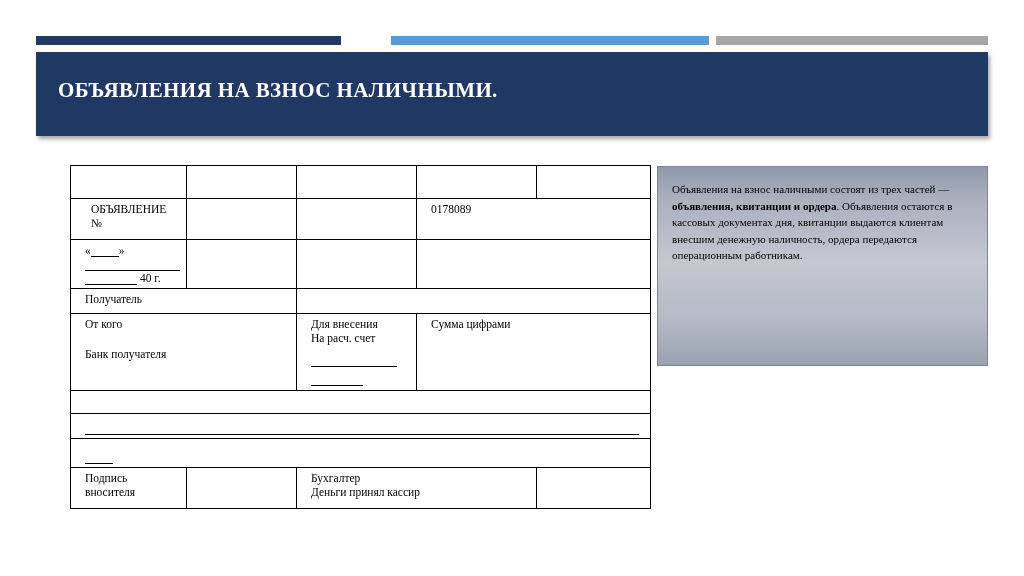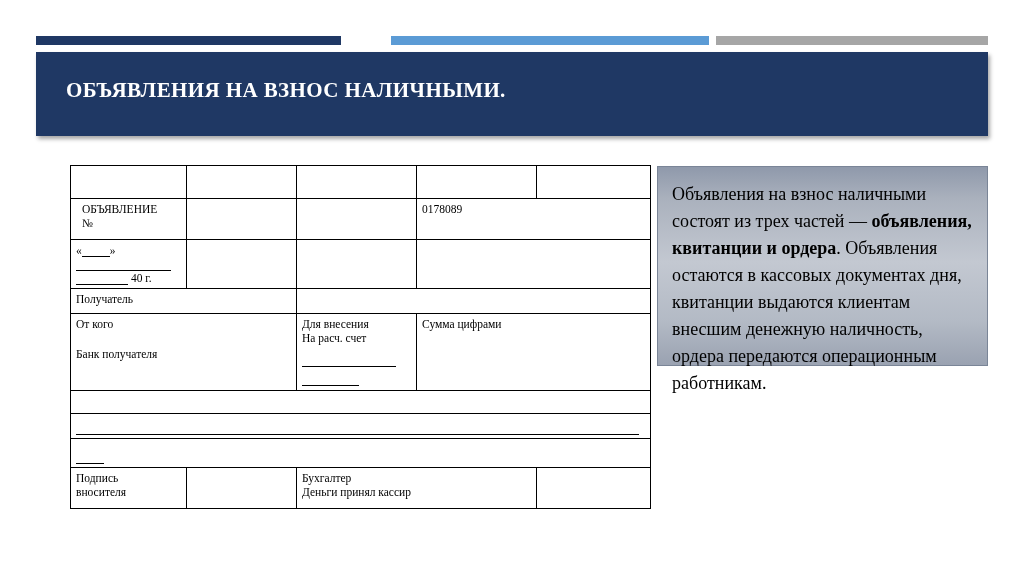--- a/index.html
+++ b/index.html
@@ -44,42 +44,41 @@
   }
   .title-text {
     position: absolute;
     left: 22px;
     top: 26px;
     color: #ffffff;
     font-size: 21px;
     font-weight: bold;
     letter-spacing: 0.4px;
     font-family: "Liberation Serif", serif;
-    margin-left: 8px;
   }
 
   
   .form-wrap {
     position: absolute;
     left: 70px;
     top: 165px;
     width: 580px;
   }
   table.form {
     border-collapse: collapse;
     width: 580px;
     table-layout: fixed;
     font-size: 11.5px;
     font-family: "Liberation Serif", serif;
     color: #000;
   }
   table.form td {
     border: 1px solid #000;
     vertical-align: top;
-    padding: 3px 5px 3px 5px;
+    padding: 3px 5px 3px 14px;
     line-height: 1.22;
     height: 14px;
   }
   td.nb-top    { border-top: none; }
   td.nb-bottom { border-bottom: none; }
   td.noborder  { border: none; }
 
   .cell-line { display: block; }
   .indent    { padding-left: 6px; }
   .u-line-md {
@@ -116,21 +115,21 @@
     left: 657px;
     top: 166px;
     width: 331px;
     height: 200px;
     background: linear-gradient(180deg, #8f99ab 0%, #aab1bd 16%, #c3c8d1 48%, #b3bac5 78%, #9aa2b1 100%);
     border: 1px solid #7a8597;
     box-sizing: border-box;
   }
   .note-text {
     padding: 14px 11px 10px 14px;
-    font-size: 18px;
+    font-size: 11px;
     line-height: 1.5;
     color: #000;
     font-family: "Liberation Serif", serif;
   }
   .note-text b { font-weight: bold; }
 </style>
 </head>
 <body>
 
 <div class="topbars">

